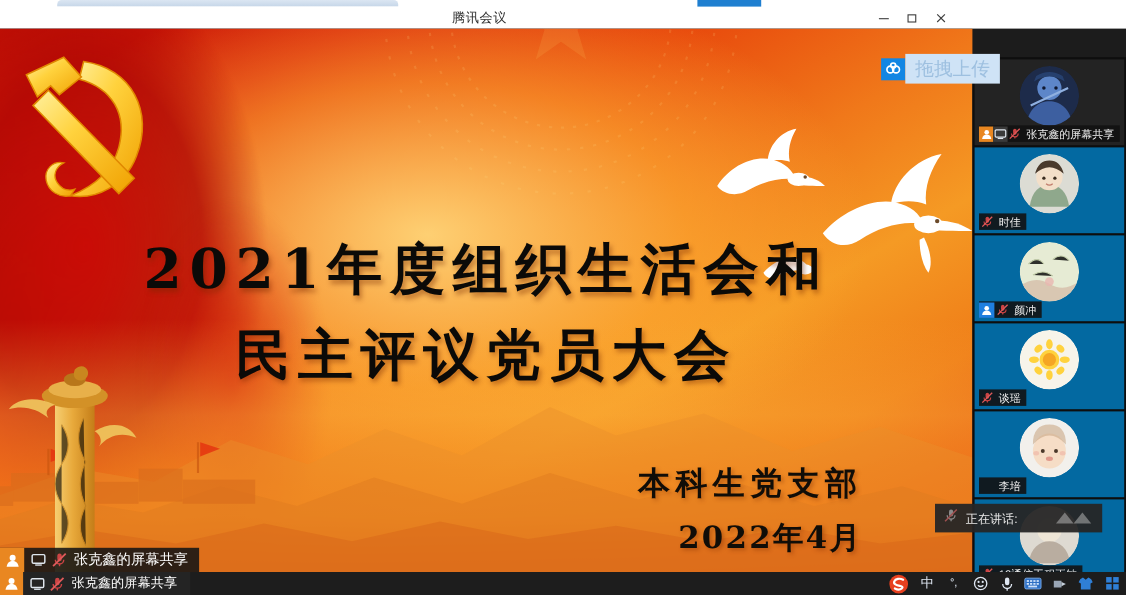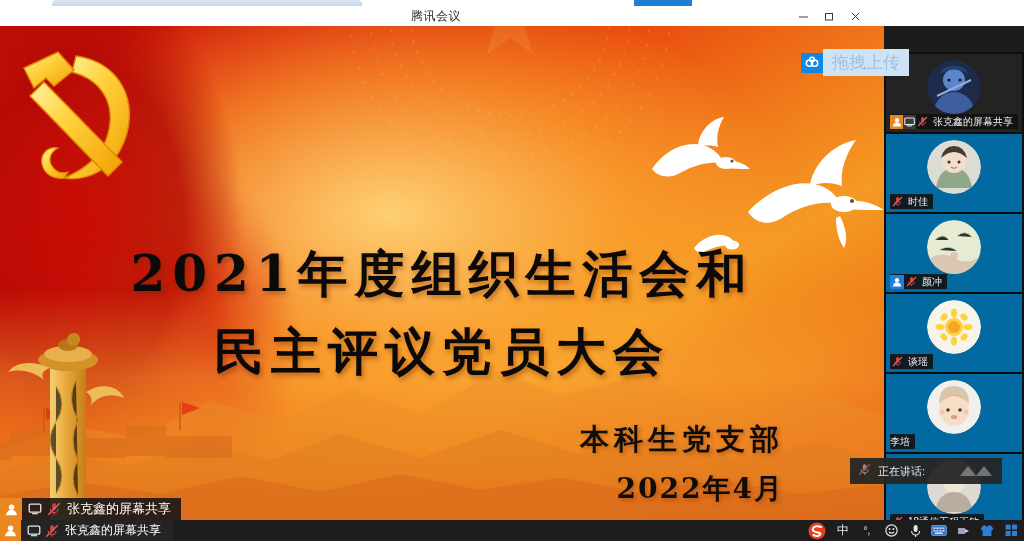--- a/index.html
+++ b/index.html
@@ -51,21 +51,21 @@
 
   
   .sunburst { position:absolute; left:300px; top:-70px; width:420px; height:300px; opacity:.3; }
 
   .emblem { position:absolute; left:8px; top:12px; width:150px; height:160px; }
   .huabiao { position:absolute; left:6px; top:290px; width:150px; height:210px; }
   .dove1 { position:absolute; left:640px; top:85px; width:120px; height:92px; }
   .dove2 { position:absolute; left:740px; top:110px; width:150px; height:115px; }
   .dove3 { position:absolute; left:690px; top:196px; width:54px; height:40px; }
 
-  .slide-title { position:absolute; left:0; top:209px; width:884px; text-align:center;
+  .slide-title { position:absolute; left:0; top:180px; width:884px; text-align:center;
      color:#0b0a08; font-family:"DejaVu Serif","Liberation Serif",serif; font-weight:700;
      font-size:50px; line-height:78px; letter-spacing:7px;
      text-shadow:2px 3px 5px rgba(120,40,0,.45); }
   .slide-title .l2 { display:block; }
   .slide-sub { position:absolute; right:100px; top:388px; text-align:right;
      color:#100d08; font-family:"DejaVu Serif","Liberation Serif",serif; font-weight:700;
      font-size:29px; line-height:50px; letter-spacing:5px;
      text-shadow:2px 2px 4px rgba(120,40,0,.4); }
   .slide-sub .date { display:block; font-size:28px; letter-spacing:2px; }
 
@@ -401,21 +401,21 @@
             <ellipse cx="27" cy="30" rx="15" ry="16" fill="#f6ddc6"></ellipse>
             <path d="M12 24 q15 -16 30 0 q0 -18 -15 -18 q-15 0 -15 18z" fill="#caa887" opacity=".6"></path>
             <circle cx="21" cy="30" r="1.8" fill="#4a382a"></circle>
               <circle cx="33" cy="30" r="1.8" fill="#4a382a"></circle>
             <ellipse cx="27" cy="37" rx="3.2" ry="2" fill="#e09a8c"></ellipse>
             <ellipse cx="15" cy="32" rx="2.6" ry="2" fill="#f0b8a8" opacity=".7"></ellipse>
             <ellipse cx="39" cy="32" rx="2.6" ry="2" fill="#f0b8a8" opacity=".7"></ellipse>
           </svg>
         </div>
         <div class="lbl">
-          <span class="nm" style="margin-left:0">李培</span>
+          <span class="nm" style="margin-left:18px">李培</span>
         </div>
       </div>
 
       <div class="tile">
         <div class="av">
           <svg viewBox="0 0 54 54" width="54" height="54">
             <circle cx="27" cy="27" r="27" fill="#dedad2"></circle>
             <circle cx="27" cy="22" r="11" fill="#efe6d6"></circle>
             <path d="M8 52 C10 38, 18 32, 27 32 C36 32, 44 38, 46 52Z" fill="#b9ada0"></path>
           </svg>

